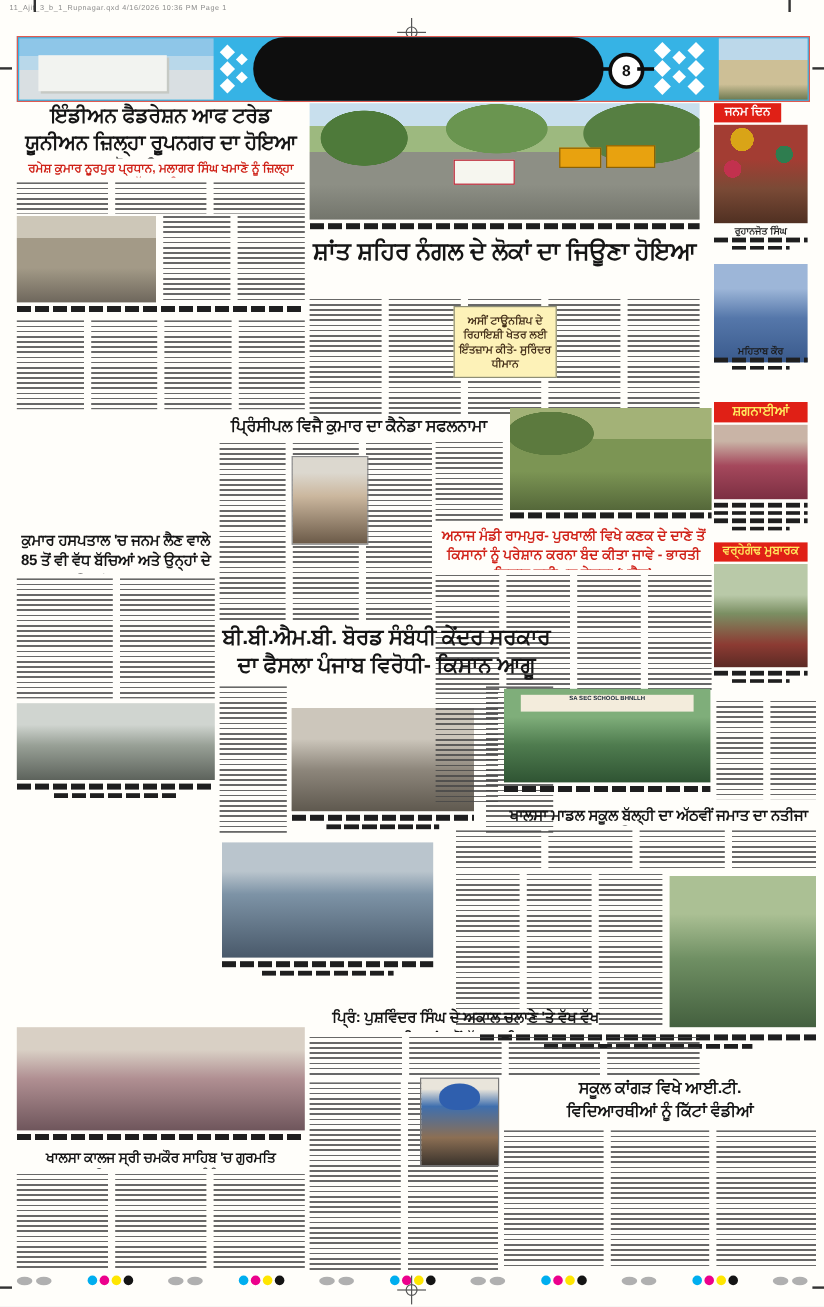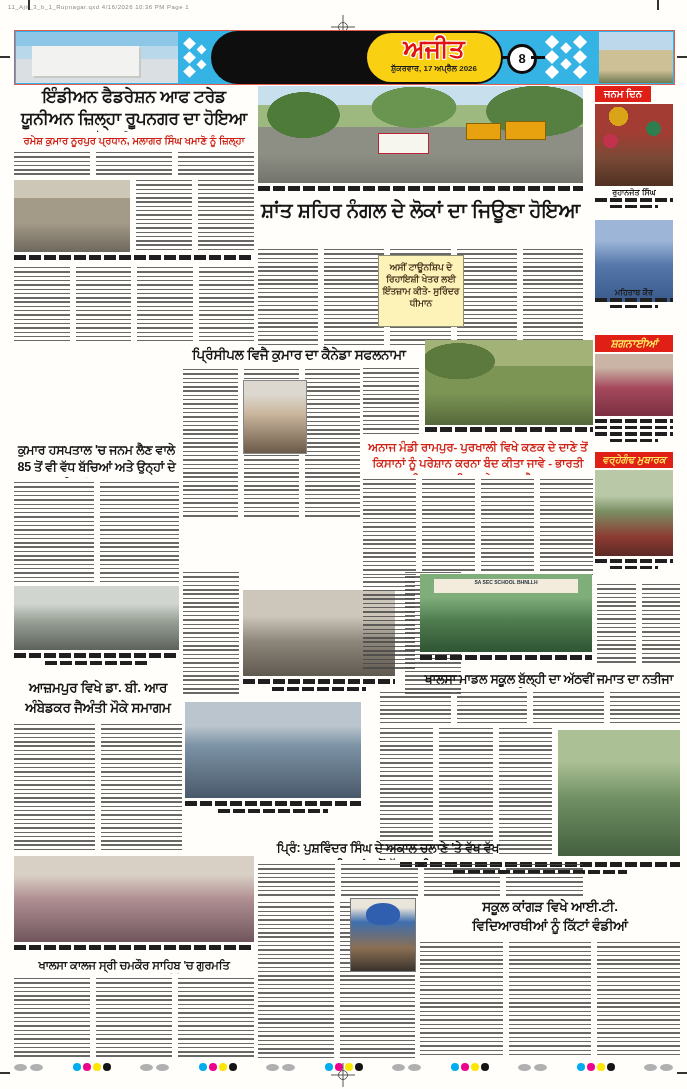--- a/index.html
+++ b/index.html
@@ -52,21 +52,21 @@
   .mh-red .t2{font-size:6.5px;line-height:8px;color:#fff;}
   .mh-yellow{position:absolute;left:352px;top:2px;width:134px;height:49px;background:#f9d012;border-radius:25px;text-align:center;overflow:hidden;}
   .mh-yellow .t1{font-size:25px;font-weight:bold;color:#e01414;line-height:30px;
     text-shadow:1px 1px 0 #fff,-1px -1px 0 #fff,1px -1px 0 #fff,-1px 1px 0 #fff;}
   .mh-yellow .t2{font-size:8px;font-weight:bold;color:#1c1c1c;line-height:11px;}
   .mh-page{position:absolute;left:492px;top:13px;width:24px;height:24px;background:#fff;border:3px solid #0d0d0d;border-radius:50%;font-weight:bold;font-size:13px;line-height:24px;text-align:center;color:#111;}
   .mh-line{position:absolute;top:25px;height:3px;background:#0d0d0d;}
   .dm{position:absolute;background:#fff;transform:rotate(45deg);}
   
   .banner{position:absolute;background:#e02016;color:#fff;font-weight:bold;text-align:center;overflow:hidden;}
-  .banner.yel{color:#ffe95e;font-style:italic;}
+  .banner.yel{color:#ffe95e;}
   .quotebox{position:absolute;background:#fdf2b8;border:1px solid #8f8f75;color:#45301a;font-weight:bold;text-align:center;overflow:hidden;padding:5px 3px;box-sizing:border-box;}
   
   .crosshair{position:absolute;width:14px;height:14px;}
   .crosshair::before{content:"";position:absolute;left:50%;top:-5px;bottom:-5px;width:1px;background:#555;transform:translateX(-50%);}
   .crosshair::after{content:"";position:absolute;top:50%;left:-5px;right:-5px;height:1px;background:#555;transform:translateY(-50%);}
   .crosshair .ring{position:absolute;inset:2px;border:1px solid #555;border-radius:50%;}
   .regrow{position:absolute;left:14px;right:14px;top:1062px;height:10px;display:flex;justify-content:space-between;align-items:center;}
   .graypair{display:flex;gap:3px;}
   .grayoval{width:13px;height:7px;background:#b0b0b0;border-radius:50%;}
   .dots{display:flex;gap:2px;}
@@ -100,24 +100,20 @@
   <div class="masthead">
     <div class="photo ph-gurdwara" style="left:1px;top:1px;width:162px;height:51px;">
       <div class="bldg" style="left:10%;top:28%;width:66%;height:58%;"></div>
     </div>
     <span class="dm" style="left:170px;top:8px;width:9px;height:9px;"></span>
     <span class="dm" style="left:170px;top:22px;width:9px;height:9px;"></span>
     <span class="dm" style="left:170px;top:36px;width:9px;height:9px;"></span>
     <span class="dm" style="left:183px;top:15px;width:7px;height:7px;"></span>
     <span class="dm" style="left:183px;top:30px;width:7px;height:7px;"></span>
     <div class="mh-oval"></div>
-    <div class="mh-yellow">
-      <div class="t1">ਅਜੀਤ</div>
-      <div class="t2">ਸ਼ੁੱਕਰਵਾਰ, 17 ਅਪ੍ਰੈਲ 2026</div>
-    </div>
     <div class="mh-line" style="left:486px;width:10px;"></div>
     <div class="mh-page">8</div>
     <div class="mh-line" style="left:516px;width:14px;"></div>
     <span class="dm" style="left:532px;top:6px;width:10px;height:10px;"></span>
     <span class="dm" style="left:532px;top:21px;width:10px;height:10px;"></span>
     <span class="dm" style="left:532px;top:36px;width:10px;height:10px;"></span>
     <span class="dm" style="left:547px;top:13px;width:8px;height:8px;"></span>
     <span class="dm" style="left:547px;top:29px;width:8px;height:8px;"></span>
     <span class="dm" style="left:560px;top:6px;width:10px;height:10px;"></span>
     <span class="dm" style="left:560px;top:21px;width:10px;height:10px;"></span>
@@ -160,21 +156,21 @@
 
   <div class="abs" style="left:258px;top:197px;width:325px;height:148px;">
     <div class="hl" style="left:0;top:0;width:325px;height:27px;font-size:20px;line-height:26px;">ਸ਼ਾਂਤ ਸ਼ਹਿਰ ਨੰਗਲ ਦੇ ਲੋਕਾਂ ਦਾ ਜਿਊਣਾ ਹੋਇਆ ਮੁਸ਼ਕਿਲ</div>
     <div class="cols" style="left:0;top:52px;width:325px;height:96px;">
       <div class="col"></div>
         <div class="col"></div>
         <div class="col"></div>
         <div class="col"></div>
         <div class="col"></div>
     </div>
-    <div class="quotebox" style="left:120px;top:58px;width:86px;height:72px;font-size:9px;line-height:12px;">ਅਸੀਂ ਟਾਊਨਸ਼ਿਪ ਦੇ ਰਿਹਾਇਸ਼ੀ ਖੇਤਰ ਲਈ ਇੰਤਜ਼ਾਮ ਕੀਤੇ- ਸੁਰਿੰਦਰ ਧੀਮਾਨ</div>
+    <div class="quotebox" style="left:120px;top:58px;width:86px;height:60px;font-size:9px;line-height:12px;">ਅਸੀਂ ਟਾਊਨਸ਼ਿਪ ਦੇ ਰਿਹਾਇਸ਼ੀ ਖੇਤਰ ਲਈ ਇੰਤਜ਼ਾਮ ਕੀਤੇ- ਸੁਰਿੰਦਰ ਧੀਮਾਨ</div>
   </div>
 
   <div class="banner" style="left:595px;top:86px;width:56px;height:16px;font-size:10px;line-height:16px;">ਜਨਮ ਦਿਨ ਮੁਬਾਰਕ</div>
   <div class="photo ph-baby1" style="left:595px;top:104px;width:78px;height:82px;"></div>
   <div class="abs" style="left:595px;top:188px;width:78px;height:30px;">
     <div class="namecap">ਰੁਹਾਨਜੋਤ ਸਿੰਘ</div>
     <div class="simline" style="height:3.5px;"></div>
     <div class="simline short" style="height:3.5px;"></div>
   </div>
   <div class="photo ph-baby2" style="left:595px;top:220px;width:78px;height:82px;"></div>
@@ -234,40 +230,34 @@
         <div class="col"></div>
     </div>
     <div class="photo ph-men" style="left:0;top:144px;width:165px;height:64px;"></div>
     <div class="cap" style="left:0;top:211px;width:165px;">
       <div class="simline"></div>
         <div class="simline short"></div>
     </div>
   </div>
 
   <div class="abs" style="left:183px;top:520px;width:278px;height:178px;">
+    <div class="hl" style="left:0;top:0;width:278px;height:47px;font-size:18px;line-height:23px;">ਬੀ.ਬੀ.ਐਮ.ਬੀ. ਬੋਰਡ ਸੰਬੰਧੀ ਕੇਂਦਰ ਸਰਕਾਰ ਦਾ ਫੈਸਲਾ ਪੰਜਾਬ ਵਿਰੋਧੀ- ਕਿਸਾਨ ਆਗੂ</div>
     <div class="cols" style="left:0;top:52px;width:56px;height:122px;">
       <div class="col"></div>
     </div>
     <div class="photo ph-panel" style="left:60px;top:70px;width:152px;height:86px;"></div>
     <div class="cap" style="left:60px;top:159px;width:152px;">
       <div class="simline"></div>
         <div class="simline short"></div>
     </div>
     <div class="cols" style="left:222px;top:52px;width:56px;height:122px;">
       <div class="col"></div>
     </div>
   </div>
 
-  <div class="abs" style="left:14px;top:678px;width:168px;height:174px;">
-    <div class="hl" style="left:0;top:0;width:168px;height:42px;font-size:13.5px;line-height:20px;">ਆਜ਼ਮਪੁਰ ਵਿਖੇ ਡਾ. ਬੀ. ਆਰ ਅੰਬੇਡਕਰ ਜੈਅੰਤੀ ਮੌਕੇ ਸਮਾਗਮ</div>
-    <div class="cols" style="left:0;top:46px;width:168px;height:126px;">
-      <div class="col"></div>
-        <div class="col"></div>
-    </div>
-  </div>
 
   <div class="photo ph-bags" style="left:185px;top:702px;width:176px;height:96px;"></div>
   <div class="cap" style="left:185px;top:801px;width:176px;">
     <div class="simline"></div>
       <div class="simline short"></div>
   </div>
 
   <div class="photo ph-school" style="left:420px;top:574px;width:172px;height:78px;">
     <div class="schoolbanner">SA SEC SCHOOL BHNLLH</div>
   </div>

